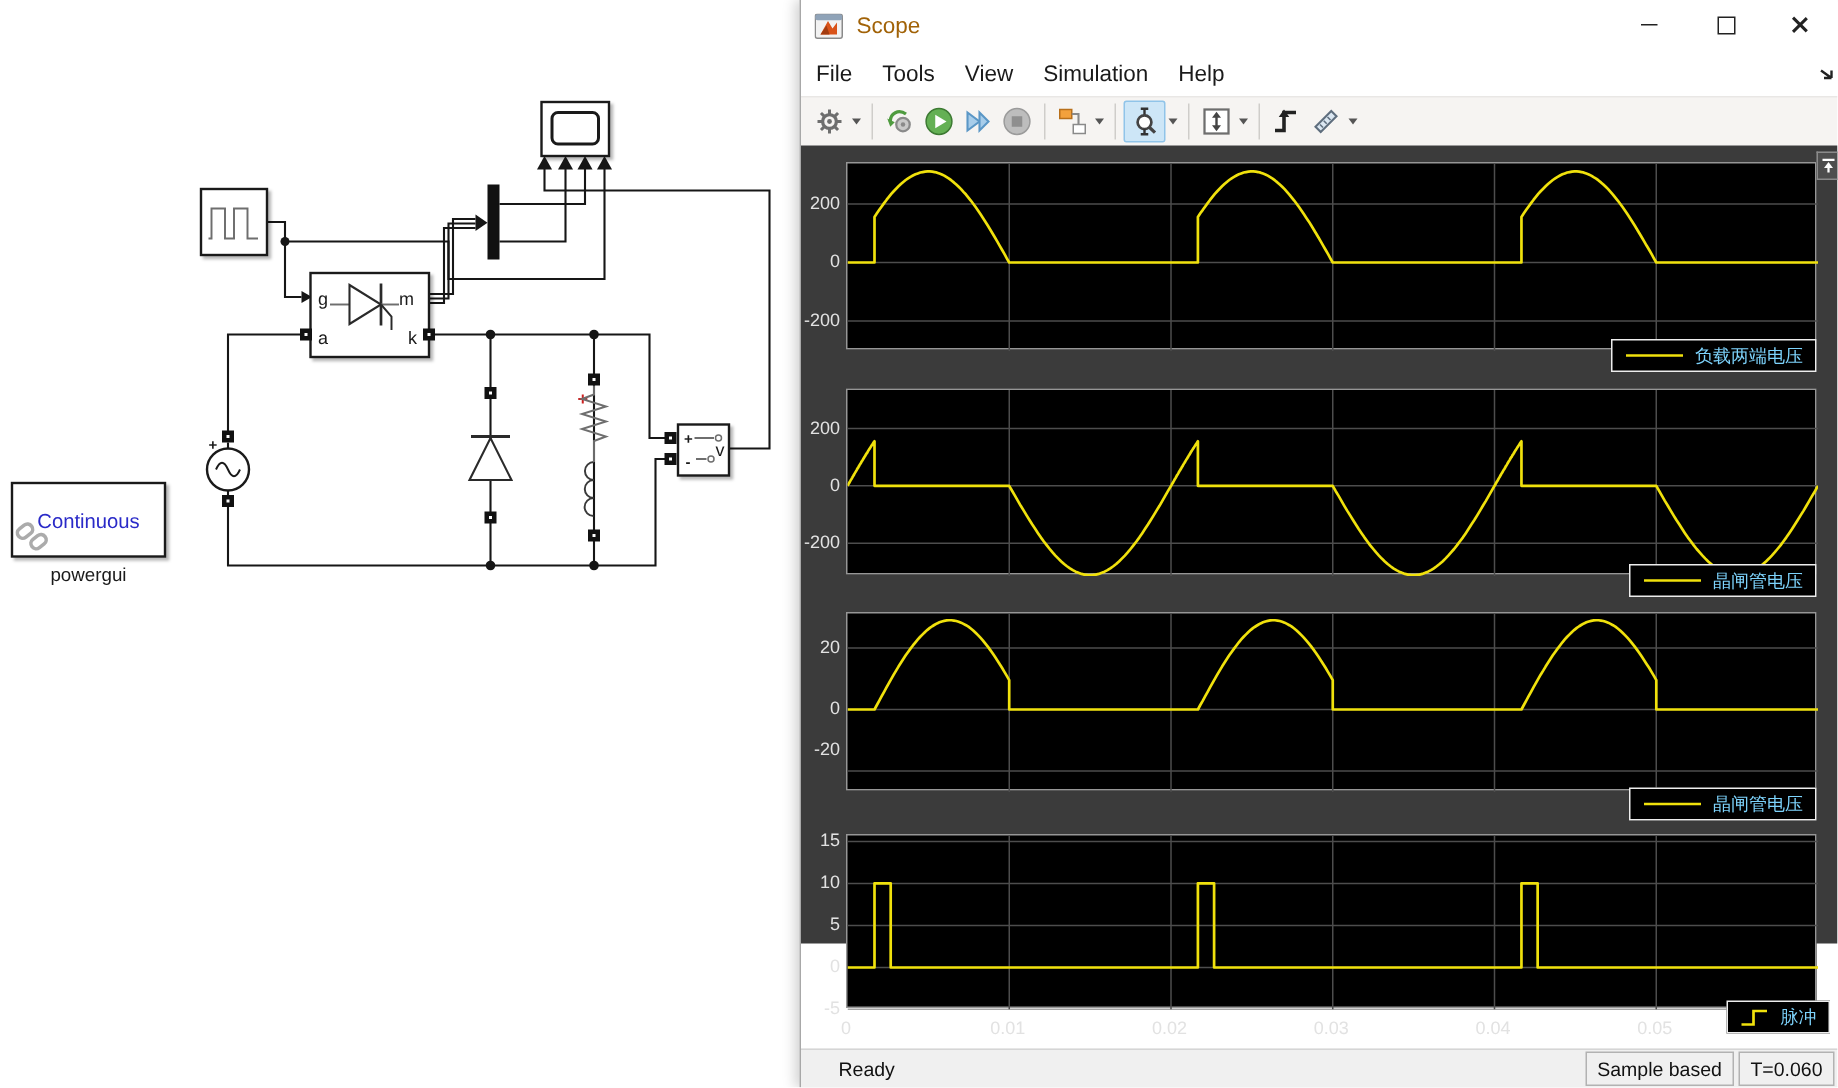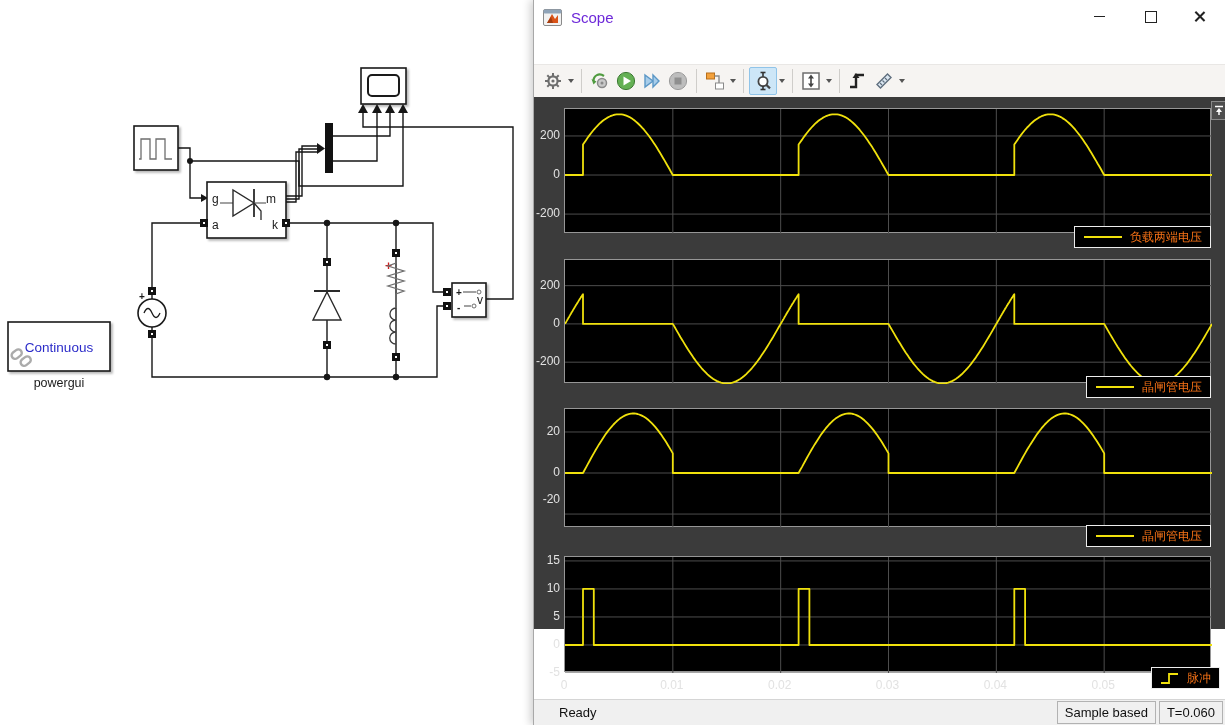--- a/index.html
+++ b/index.html
@@ -10,21 +10,21 @@
   .blk{fill:#fff;stroke:#1a1a1a;stroke-width:1.6;filter:drop-shadow(2px 2px 1px rgba(0,0,0,.28));}
   .wire{fill:none;stroke:#161616;stroke-width:1.4;}
   .thin{fill:none;stroke:#6e6e6e;stroke-width:1.3;}
   .lbl{font-size:12px;fill:#1a1a1a;}
 
   
   #scope{position:absolute;left:533px;top:0;width:692px;height:725px;background:#fff;
          border-left:1px solid #a8a8a8;box-shadow:-3px 0 8px rgba(0,0,0,.18);}
   #titlebar{position:absolute;left:0;top:0;right:0;height:35px;background:#fff;display:flex;align-items:center;}
   #title-icon{margin-left:9px;width:19px;height:17px;}
-  #title-text{margin-left:9px;font-size:15px;color:#6d28d9;}
+  #title-text{margin-left:9px;font-size:15px;color:#a16207;}
   .wctl{position:absolute;top:0;width:46px;height:33px;display:flex;align-items:center;justify-content:center;}
   #btn-min{right:104px}#btn-max{right:52px}#btn-close{right:4px}
   .glyph-min{width:11px;height:0;border-top:1.6px solid #222;}
   .glyph-max{width:10px;height:10px;border:1.4px solid #222;}
   .glyph-close{position:relative;width:13px;height:13px;}
   .glyph-close:before,.glyph-close:after{content:"";position:absolute;left:6px;top:0;width:1.6px;height:13px;background:#222;}
   .glyph-close:before{transform:rotate(45deg);} .glyph-close:after{transform:rotate(-45deg);}
 
   #menubar{position:absolute;left:0;top:35px;right:0;height:29px;background:#fff;display:flex;align-items:center;}
   .menu-item{font-size:15px;color:#1a1a1a;padding:4px 10px;cursor:default;}
@@ -38,21 +38,21 @@
   .caret{width:0;height:0;border-left:3.5px solid transparent;border-right:3.5px solid transparent;border-top:4px solid #555;}
   .tsep{width:1px;height:24px;background:#cfcdca;margin:0 5px;}
 
   
   #plots{position:absolute;left:0;top:97px;right:0;height:532px;background:#3b3b3b;}
   .axes{position:absolute;background:#000;border:1px solid #969696;box-sizing:border-box;}
   .tick{position:absolute;color:#e2e2e2;font-size:12px;}
   .ytick{width:26px;text-align:right;}
   .xtick{width:40px;text-align:center;}
   .legend{position:absolute;display:flex;align-items:center;gap:7px;background:#000;
-          border:1px solid #ededed;color:#f97316;font-size:12px;padding:2px 8px;height:16px;white-space:nowrap;}
+          border:1px solid #ededed;color:#7dd3fc;font-size:12px;padding:2px 8px;height:16px;white-space:nowrap;}
   #axmax-btn{position:absolute;right:0;top:4px;width:14px;height:17px;background:#4e4e4e;
              border:1px solid #8a8a8a;border-right:none;display:flex;align-items:center;justify-content:center;}
 
   #statusbar{position:absolute;left:0;bottom:0;right:0;height:25px;background:#f0f0f0;
              border-top:1px solid #d5d5d5;display:flex;align-items:center;font-size:13px;color:#111;}
   #status-ready{margin-left:25px;flex:1;}
   .scell{border:1px solid #b2b2b2;background:#f0f0f0;padding:2px 7px;margin-right:3px;height:17px;line-height:17px;}
 </style>
 </head>
 <body>
@@ -208,20 +208,30 @@
           <span class="glyph-min"></span>
         </div>
       <div class="wctl" id="btn-max">
           <span class="glyph-max"></span>
         </div>
       <div class="wctl" id="btn-close">
           <span class="glyph-close"></span>
         </div>
     </div>
 
+    <div id="menubar">
+      <span class="menu-item">File</span>
+      <span class="menu-item">Tools</span>
+      <span class="menu-item">View</span>
+      <span class="menu-item">Simulation</span>
+      <span class="menu-item">Help</span>
+      <svg id="menu-overflow" width="12" height="12" viewBox="0 0 12 12">
+        <path d="M2,4 L9,9 M9,9 L9,4 M9,9 L4,9" stroke="#222" stroke-width="1.6" fill="none"></path>
+      </svg>
+    </div>
 
     <div id="toolbar">
       <span class="tbtn">
         <svg width="18" height="18" viewBox="0 0 18 18">
             <circle cx="9" cy="9" r="4.6" fill="none" stroke="#6e6e6e" stroke-width="2.2"></circle>
             <circle cx="9" cy="9" r="1.6" fill="#6e6e6e"></circle>
         <g stroke="#6e6e6e" stroke-width="2">
               <line x1="9" y1="1" x2="9" y2="4"></line>
               <line x1="9" y1="14" x2="9" y2="17"></line>
               <line x1="1" y1="9" x2="4" y2="9"></line>

